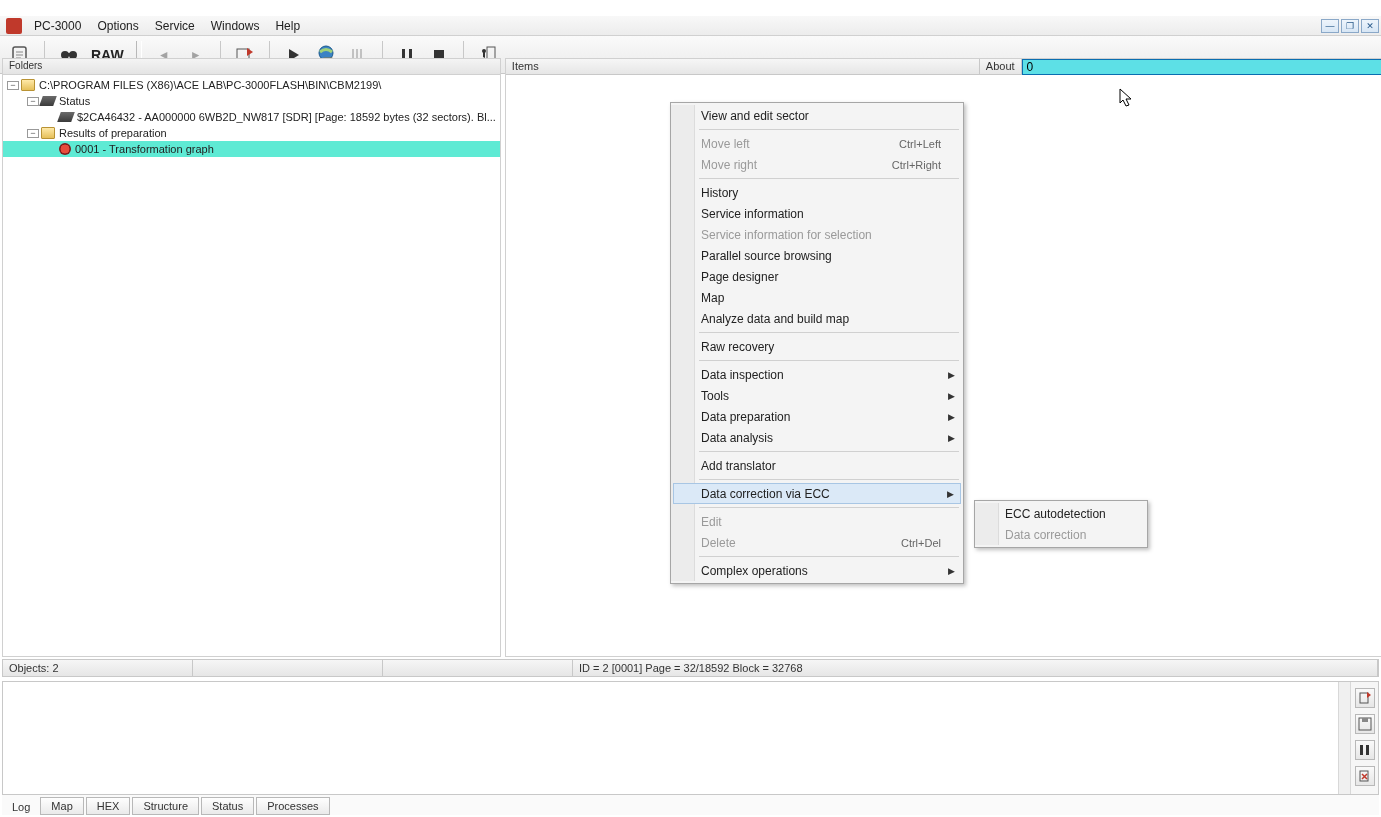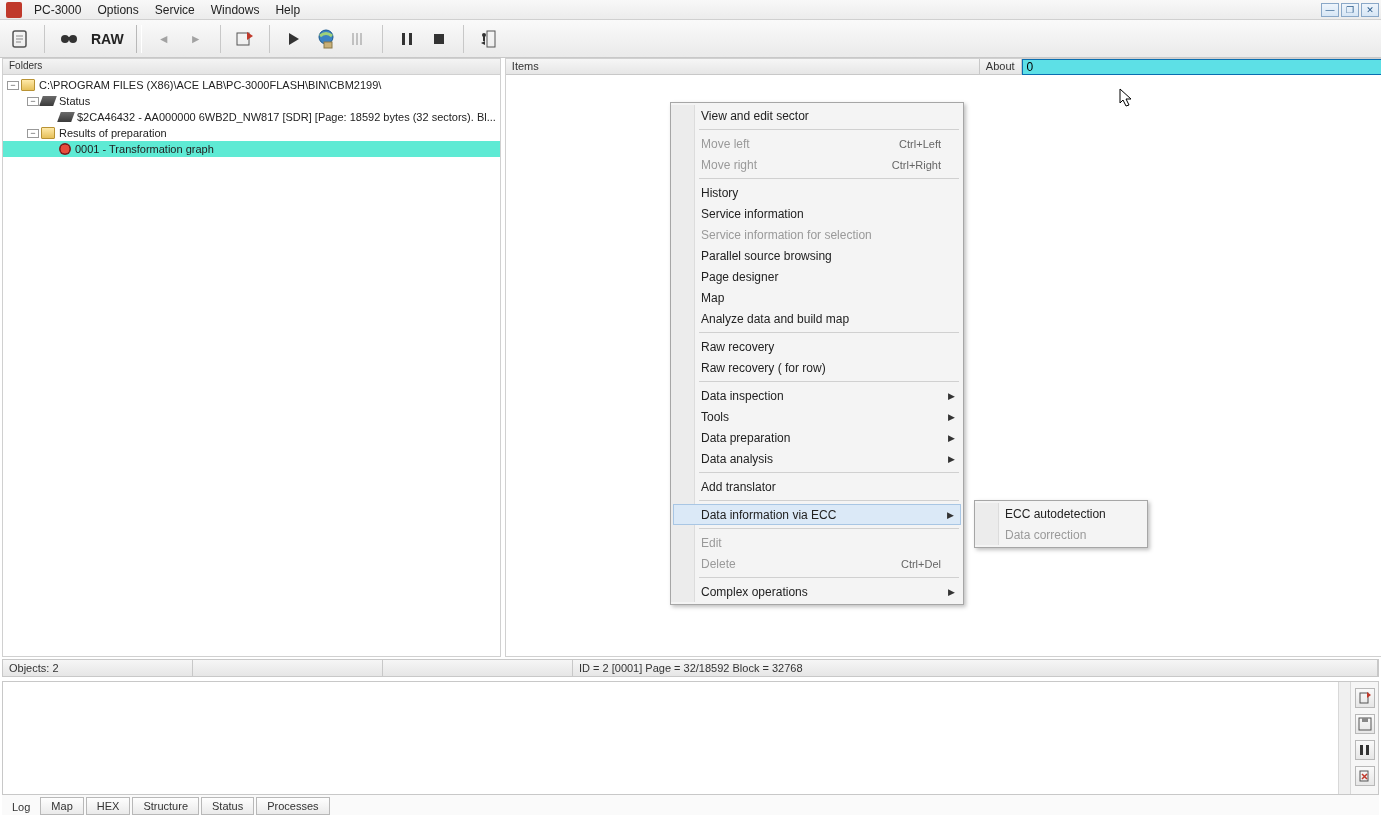--- a/index.html
+++ b/index.html
@@ -1,19 +1,19 @@
 <!DOCTYPE html>
 <html><head>
 <meta charset="utf-8">
 <style>
 * { box-sizing: border-box; margin: 0; padding: 0; font-family: "Segoe UI", Tahoma, sans-serif; font-size: 12px; }
 body { background: #fff; width: 1381px; height: 817px; overflow: hidden; position: relative; }
 
 
-.menubar { height: 20px; background: linear-gradient(#f8f8f8,#ececec); border-bottom: 1px solid #d0d0d0; display: flex; align-items: center; padding-left: 2px; }
+.menubar { height: 20px; background: linear-gradient(#f8f8f8,#ececec); border-bottom: 1px solid #d0d0d0; display: flex; align-items: center; padding-left: 2px; margin-top: 16px; }
 .app-icon { width: 16px; height: 16px; background:#c0392b; margin: 0 4px; display:inline-block; border-radius:2px; }
 .menubar .menu-item { padding: 2px 8px; color:#222; cursor:default; }
 .win-controls { margin-left:auto; display:flex; gap:2px; padding-right:2px;}
 .win-btn { width:18px; height:14px; border:1px solid #8aa8c8; background:linear-gradient(#eef5fc,#d7e6f5); display:flex; align-items:center; justify-content:center; font-size:9px; color:#2a5a8a; }
 
 
 .toolbar { height: 38px; background:linear-gradient(#fafafa,#eaeaea); border-bottom:1px solid #c8c8c8; display:flex; align-items:center; padding:0 6px; gap:4px;}
 .tlsep { width:1px; height:28px; background:#c8c8c8; margin:0 6px;}
 .tlsepL { width:6px; height:28px; border-left:1px solid #b8b8b8; border-right:1px solid #fff; margin:0 4px;}
 .tlbtn { width:28px; height:28px; display:flex; align-items:center; justify-content:center; color:#444;}
@@ -254,23 +254,20 @@
   <div class="mi">
       <span>Map</span>
     </div>
   <div class="mi">
       <span>Analyze data and build map</span>
     </div>
   <div class="sep"></div>
   <div class="mi">
       <span>Raw recovery</span>
     </div>
-  <div class="mi">
-      <span>Raw recovery ( for row)</span>
-    </div>
   <div class="sep"></div>
   <div class="mi">
       <span>Data inspection</span>
       <span class="arrow">▶</span>
     </div>
   <div class="mi">
       <span>Tools</span>
       <span class="arrow">▶</span>
     </div>
   <div class="mi">
@@ -280,21 +277,21 @@
   <div class="mi">
       <span>Data analysis</span>
       <span class="arrow">▶</span>
     </div>
   <div class="sep"></div>
   <div class="mi">
       <span>Add translator</span>
     </div>
   <div class="sep"></div>
   <div class="mi hl">
-      <span>Data information via ECC</span>
+      <span>Data correction via ECC</span>
       <span class="arrow">▶</span>
     </div>
   <div class="sep"></div>
   <div class="mi disabled">
       <span>Edit</span>
     </div>
   <div class="mi disabled">
       <span>Delete</span>
       <span class="shortcut">Ctrl+Del</span>
     </div>

